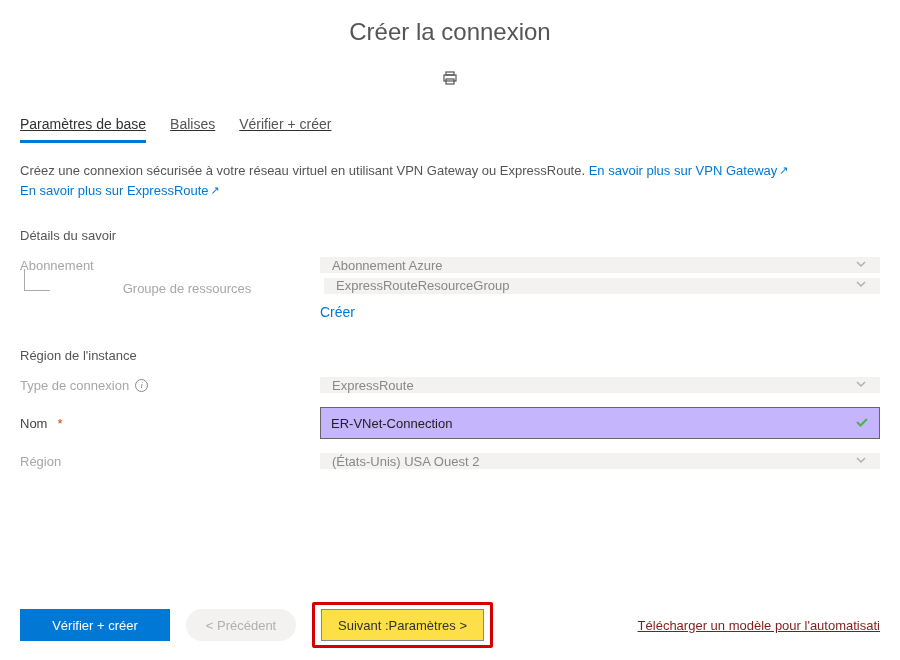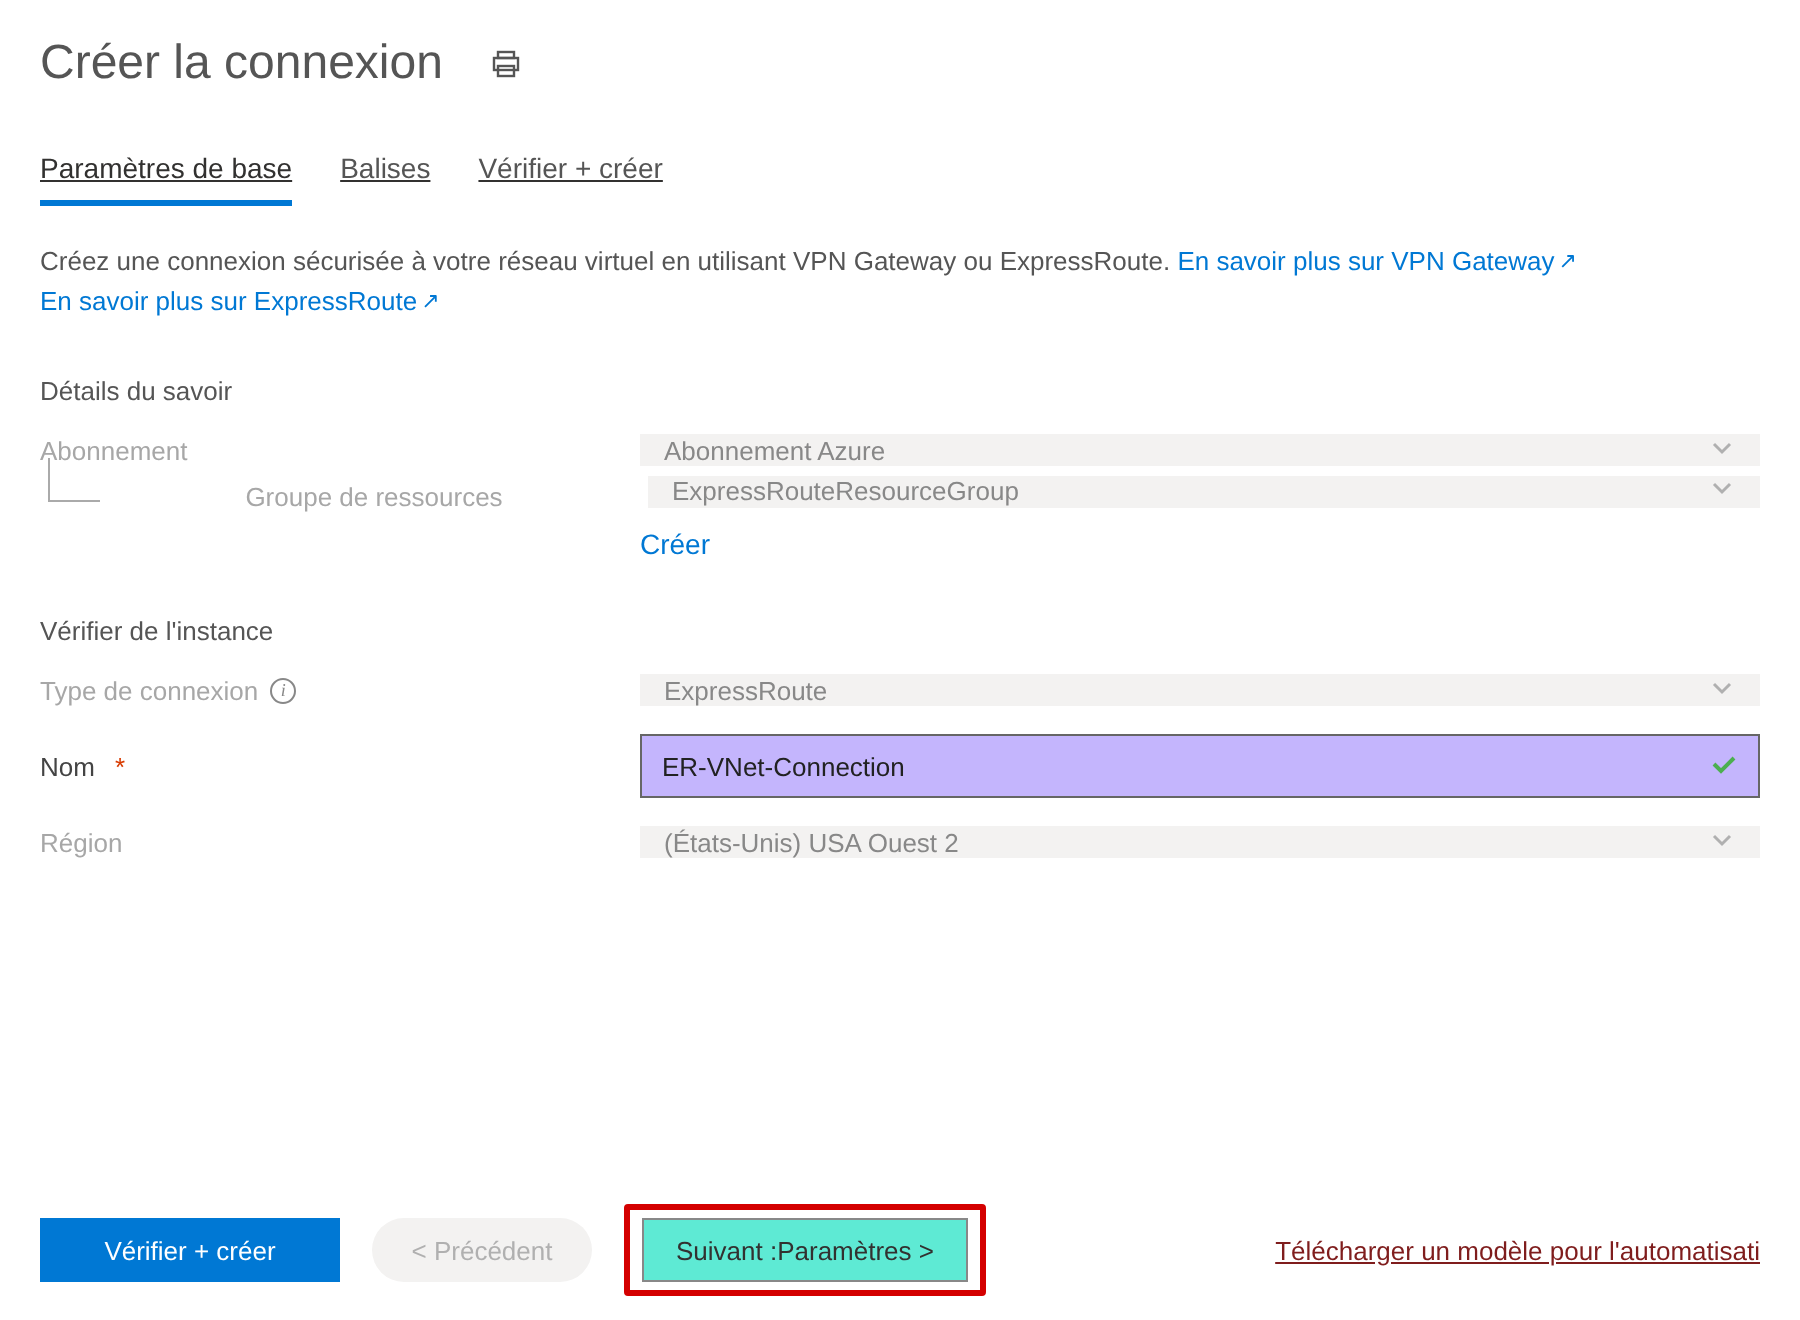--- a/index.html
+++ b/index.html
@@ -11,20 +11,21 @@
     width: 900px;
     height: 660px;
     position: relative;
     overflow: hidden;
   }
   .header {
     display: flex;
     align-items: center;
     padding: 18px 20px 0 20px;
     gap: 24px;
+    flex-direction: column;
   }
   .page-title {
     font-size: 24px;
     font-weight: 400;
     color: #555;
   }
   .print-icon {
     color: #555;
     font-size: 16px;
     display: inline-flex;
@@ -179,21 +180,21 @@
     min-width: 150px;
   }
   .btn-disabled {
     background: #f3f2f1;
     color: #b0b0b0;
     min-width: 110px;
     cursor: default;
     border-radius: 16px;
   }
   .btn-outline {
-    background: #5eead4;
+    background: #fde047;
     border: 1px solid #888;
     color: #323130;
     min-width: 160px;
   }
   .highlight-box {
     border: 3px solid #d40000;
     padding: 4px 6px;
     display: inline-flex;
     border-radius: 2px;
   }
@@ -254,21 +255,21 @@
           <path d="M3 5l4 4 4-4"></path>
         </svg>
     </span>
   </div>
 </div>
 
 <div class="create-link">
   <a href="#" class="link">Créer</a>
 </div>
 
-<div class="section-heading">Vérifier de l'instance</div>
+<div class="section-heading">Région de l'instance</div>
 
 <div class="form-row">
   <div class="form-label">
     <span>Type de connexion</span>
     <span class="info-icon">i</span>
   </div>
   <div class="select-box">
     <span>ExpressRoute</span>
     <span class="chevron">
       <svg width="14" height="14" viewBox="0 0 14 14" fill="none" stroke="currentColor" stroke-width="1.5">

